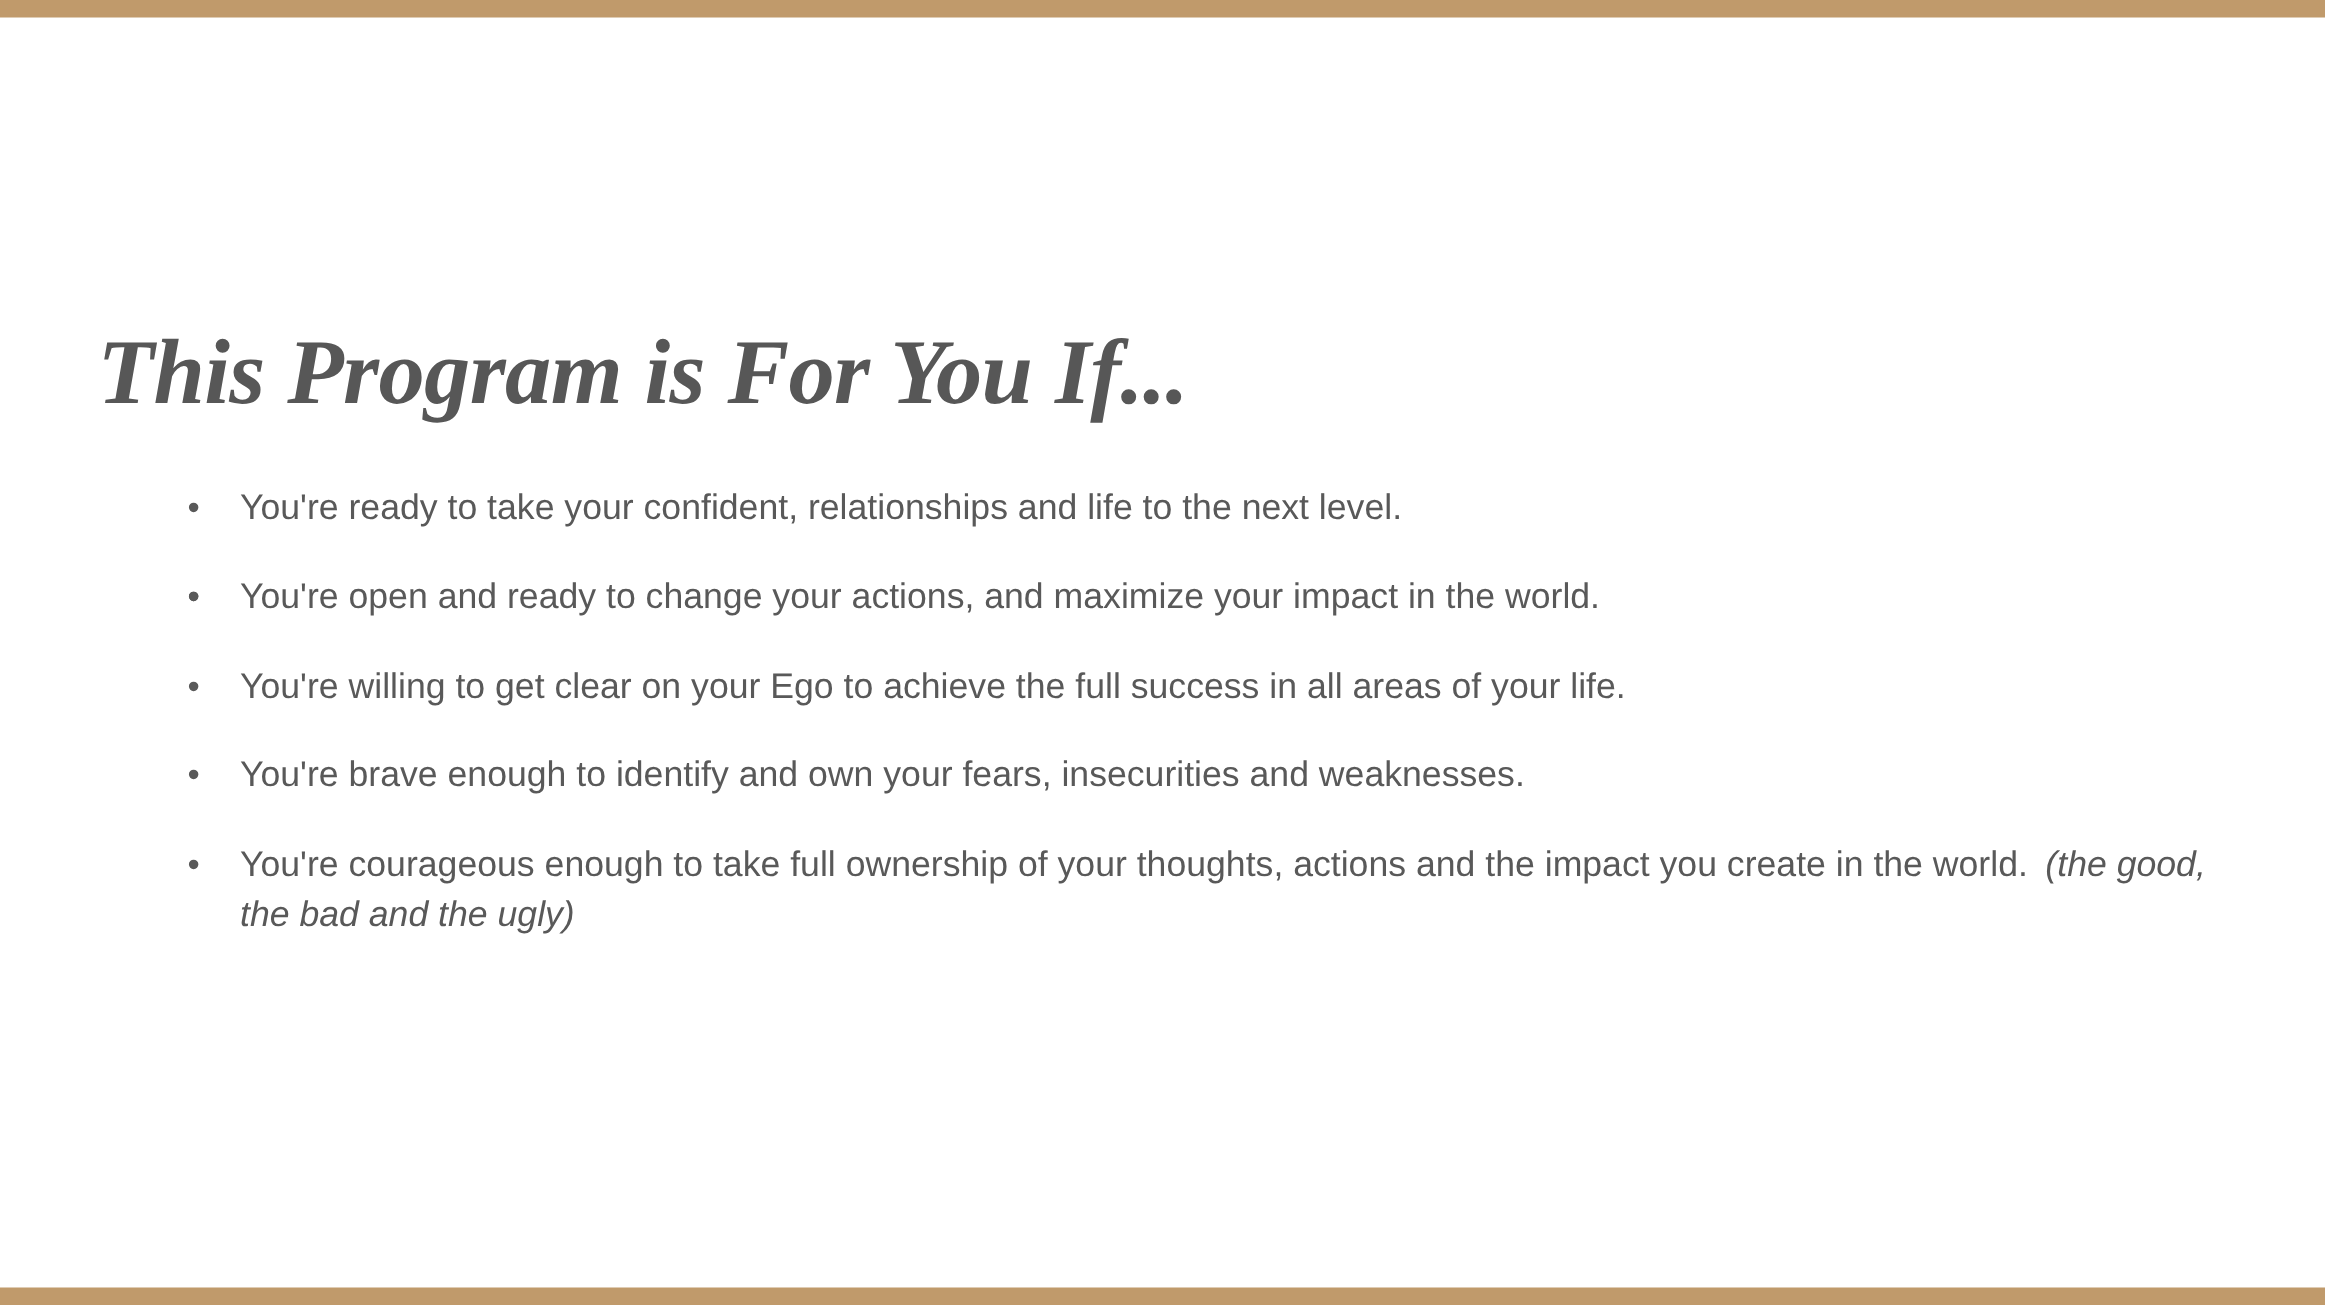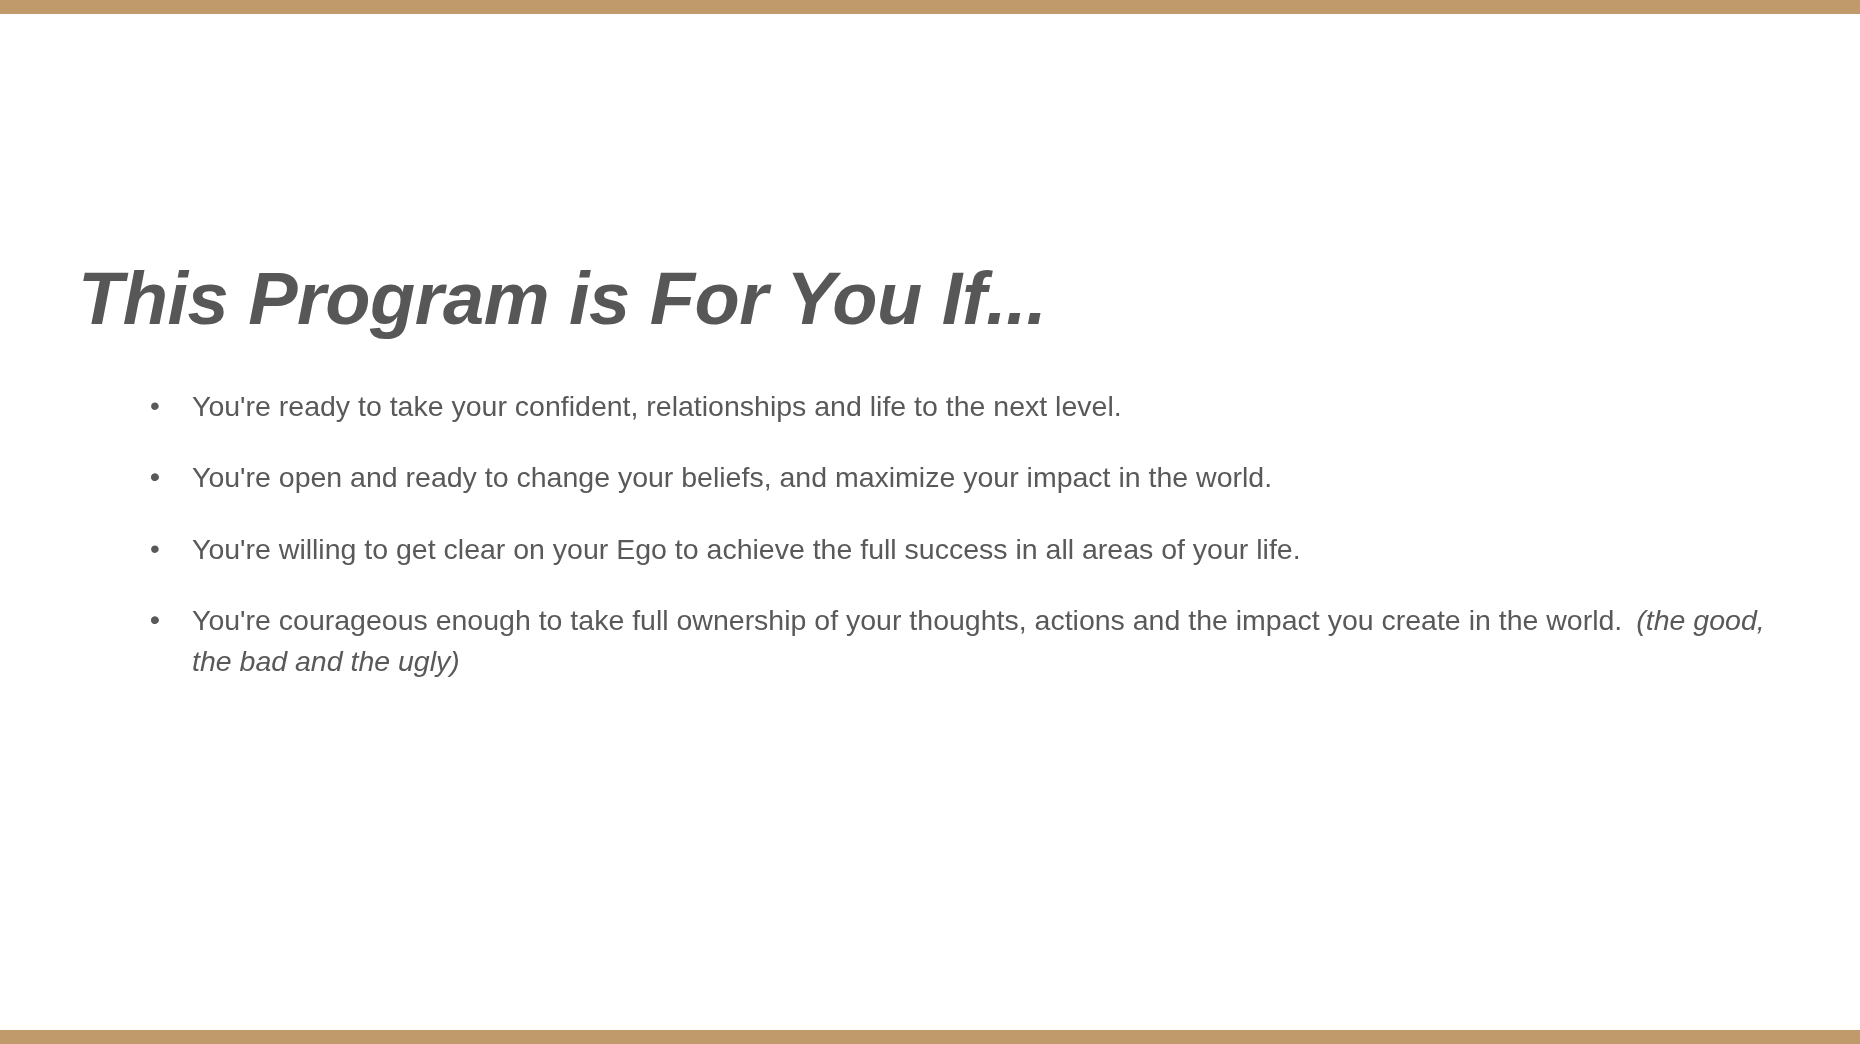--- a/index.html
+++ b/index.html
@@ -32,21 +32,21 @@
   .content {
     flex: 1 1 auto;
     position: relative;
     padding: 0 60px;
     box-sizing: border-box;
   }
   .title {
     position: absolute;
     left: 78px;
     top: 196px;
-    font-family: Liberation Sans, sans-serif;
+    font-family: Liberation Serif, serif;
     font-style: italic;
     font-weight: bold;
     font-size: 74px;
     line-height: 1.05;
     color: #575757;
     letter-spacing: -0.5px;
     white-space: nowrap;
   }
   .bullets {
     position: absolute;
@@ -96,30 +96,31 @@
         <span class="dot">•</span>
         <span>You're ready to take your confident, relationships and life to the next level.</span>
       </li>
 
       <li class="bullet">
         <span class="dot">•</span>
       </li>
 
       <li class="bullet">
         <span class="dot">•</span>
-        <span>You're open and ready to change your beliefs, and maximize your impact in the world.</span>
+        <span>You're open and ready to change your actions, and maximize your impact in the world.</span>
       </li>
 
       <li class="bullet">
         <span class="dot">•</span>
         <span>You're willing to get clear on your Ego to achieve the full success in all areas of your life.</span>
       </li>
 
       <li class="bullet">
         <span class="dot">•</span>
+        <span>You're brave enough to identify and own your fears, insecurities and weaknesses.</span>
       </li>
 
       <li class="bullet">
         <span class="dot">•</span>
         <span>You're courageous enough to take full ownership of your thoughts, actions and the impact you create in the world.</span><span class="note">(the good, the bad and the ugly)</span>
       </li>
 
     </ul>
 
   </div>

